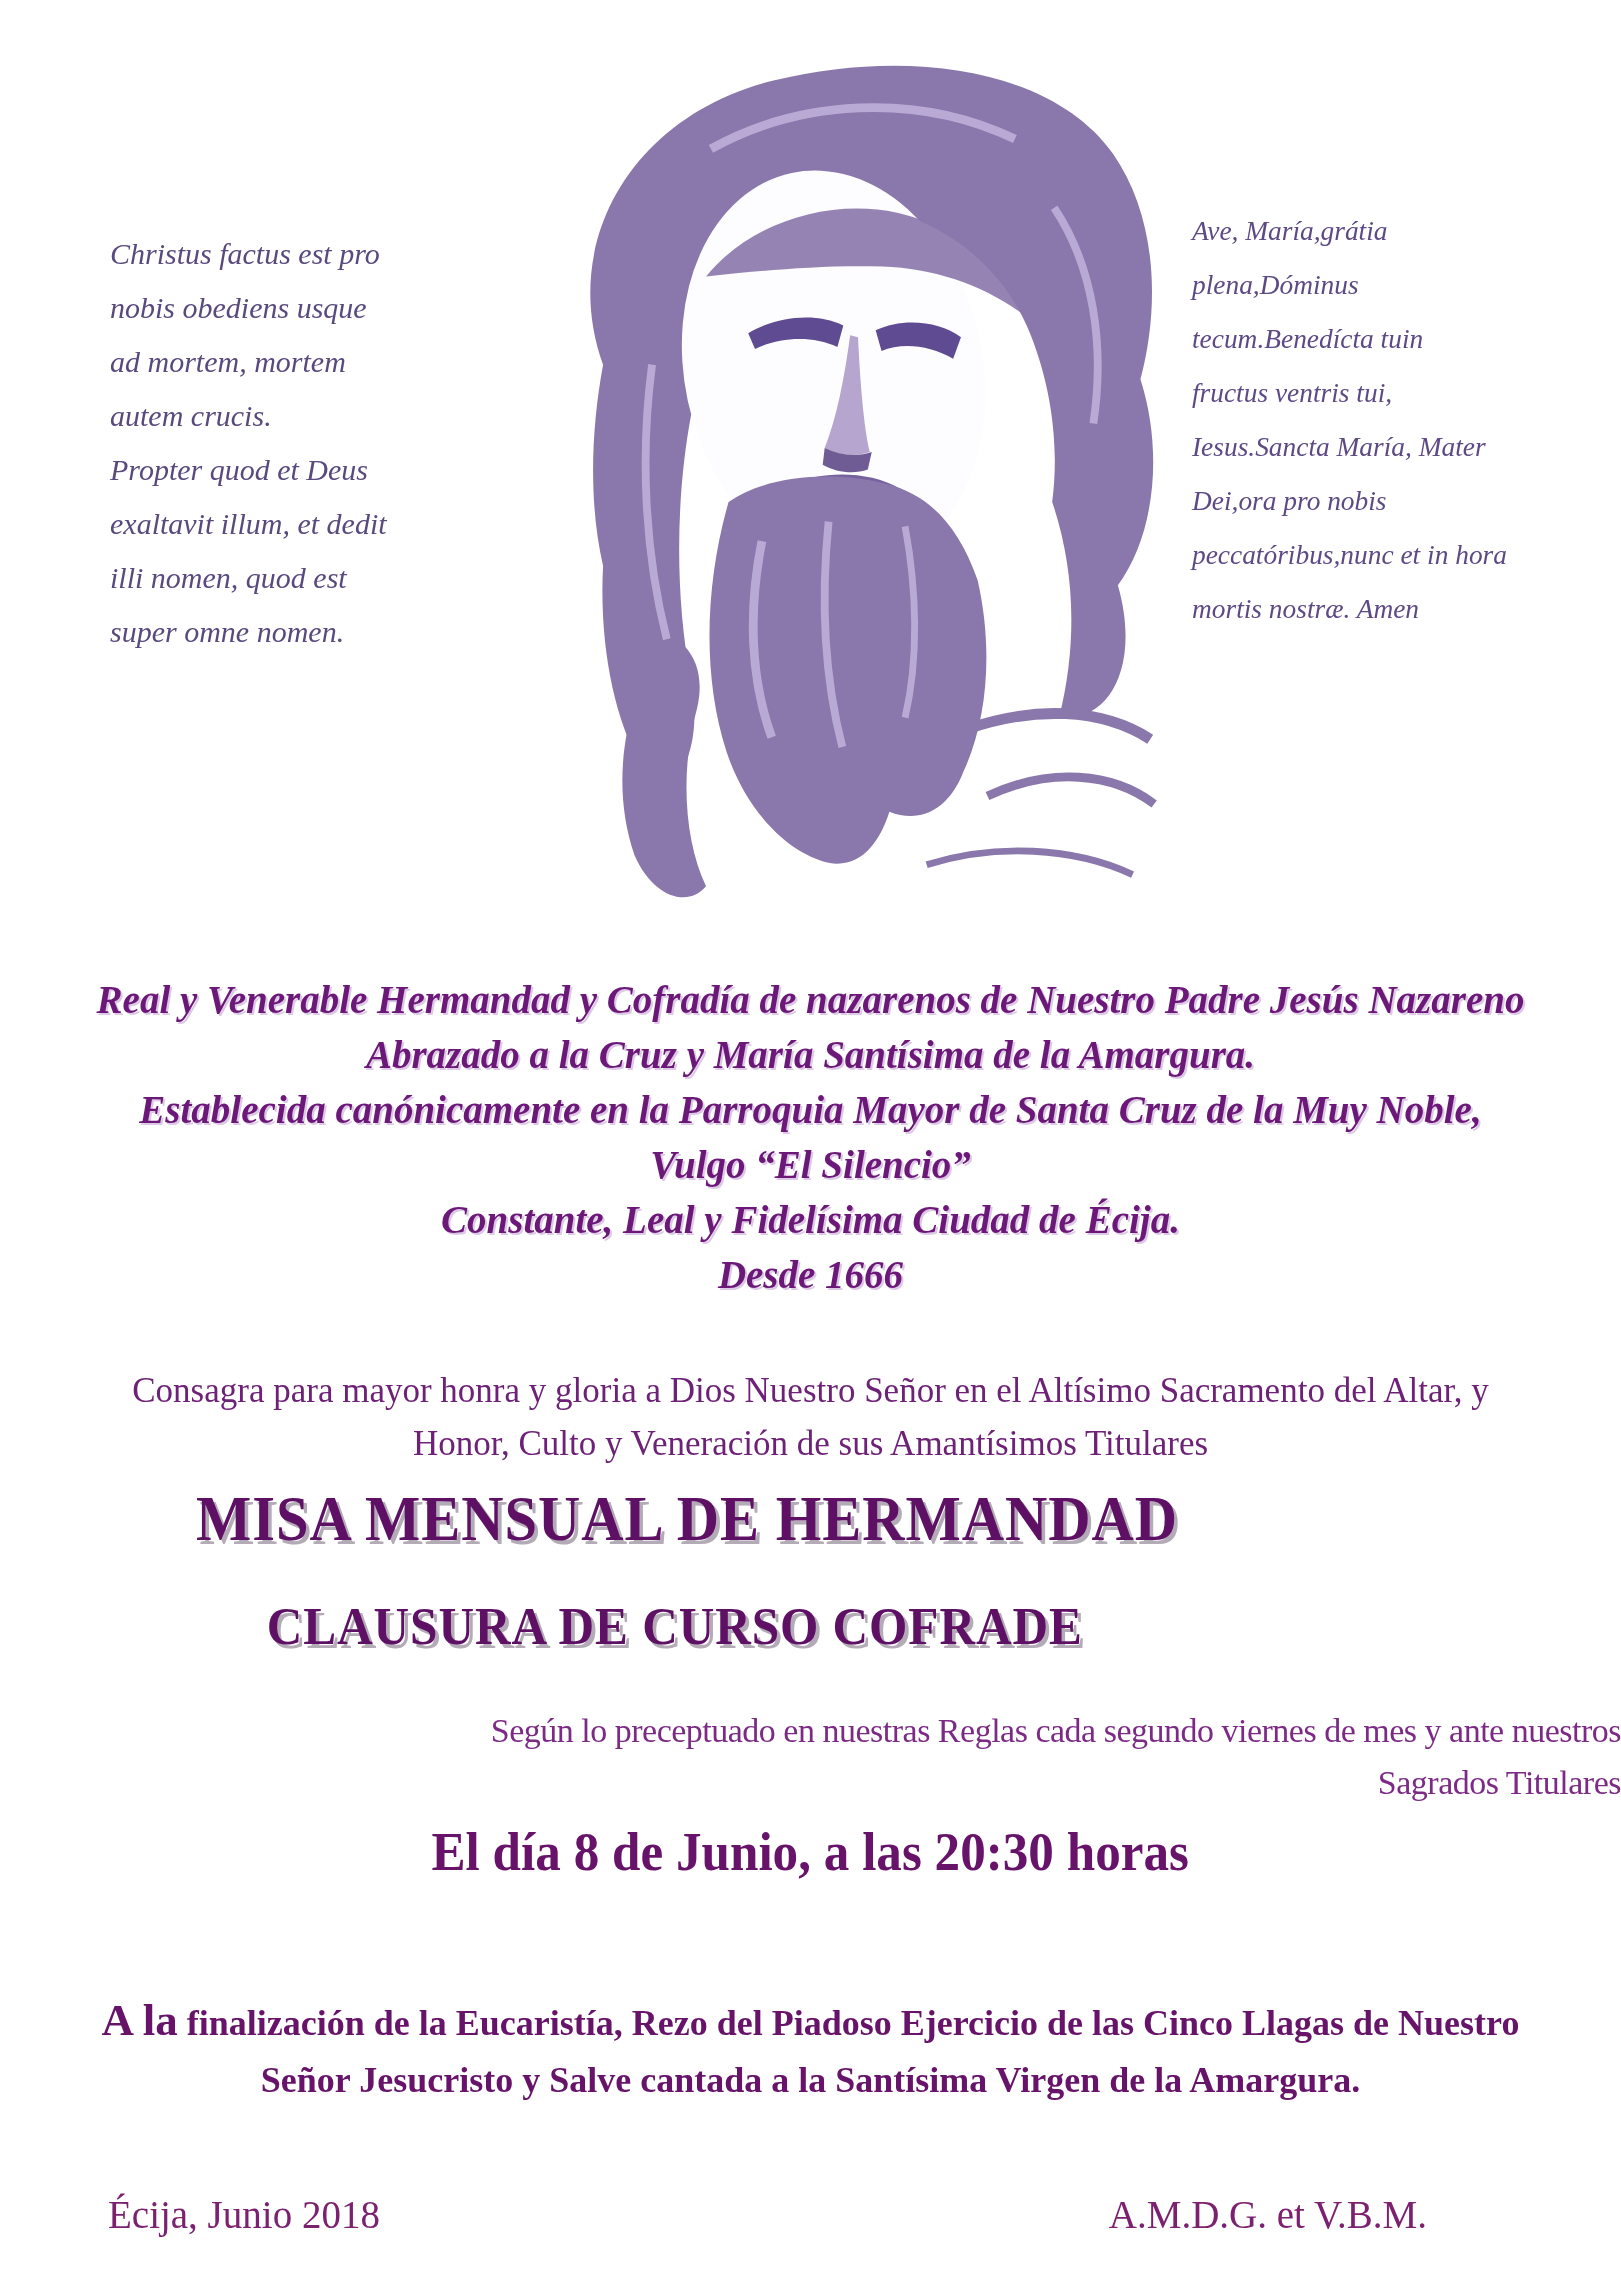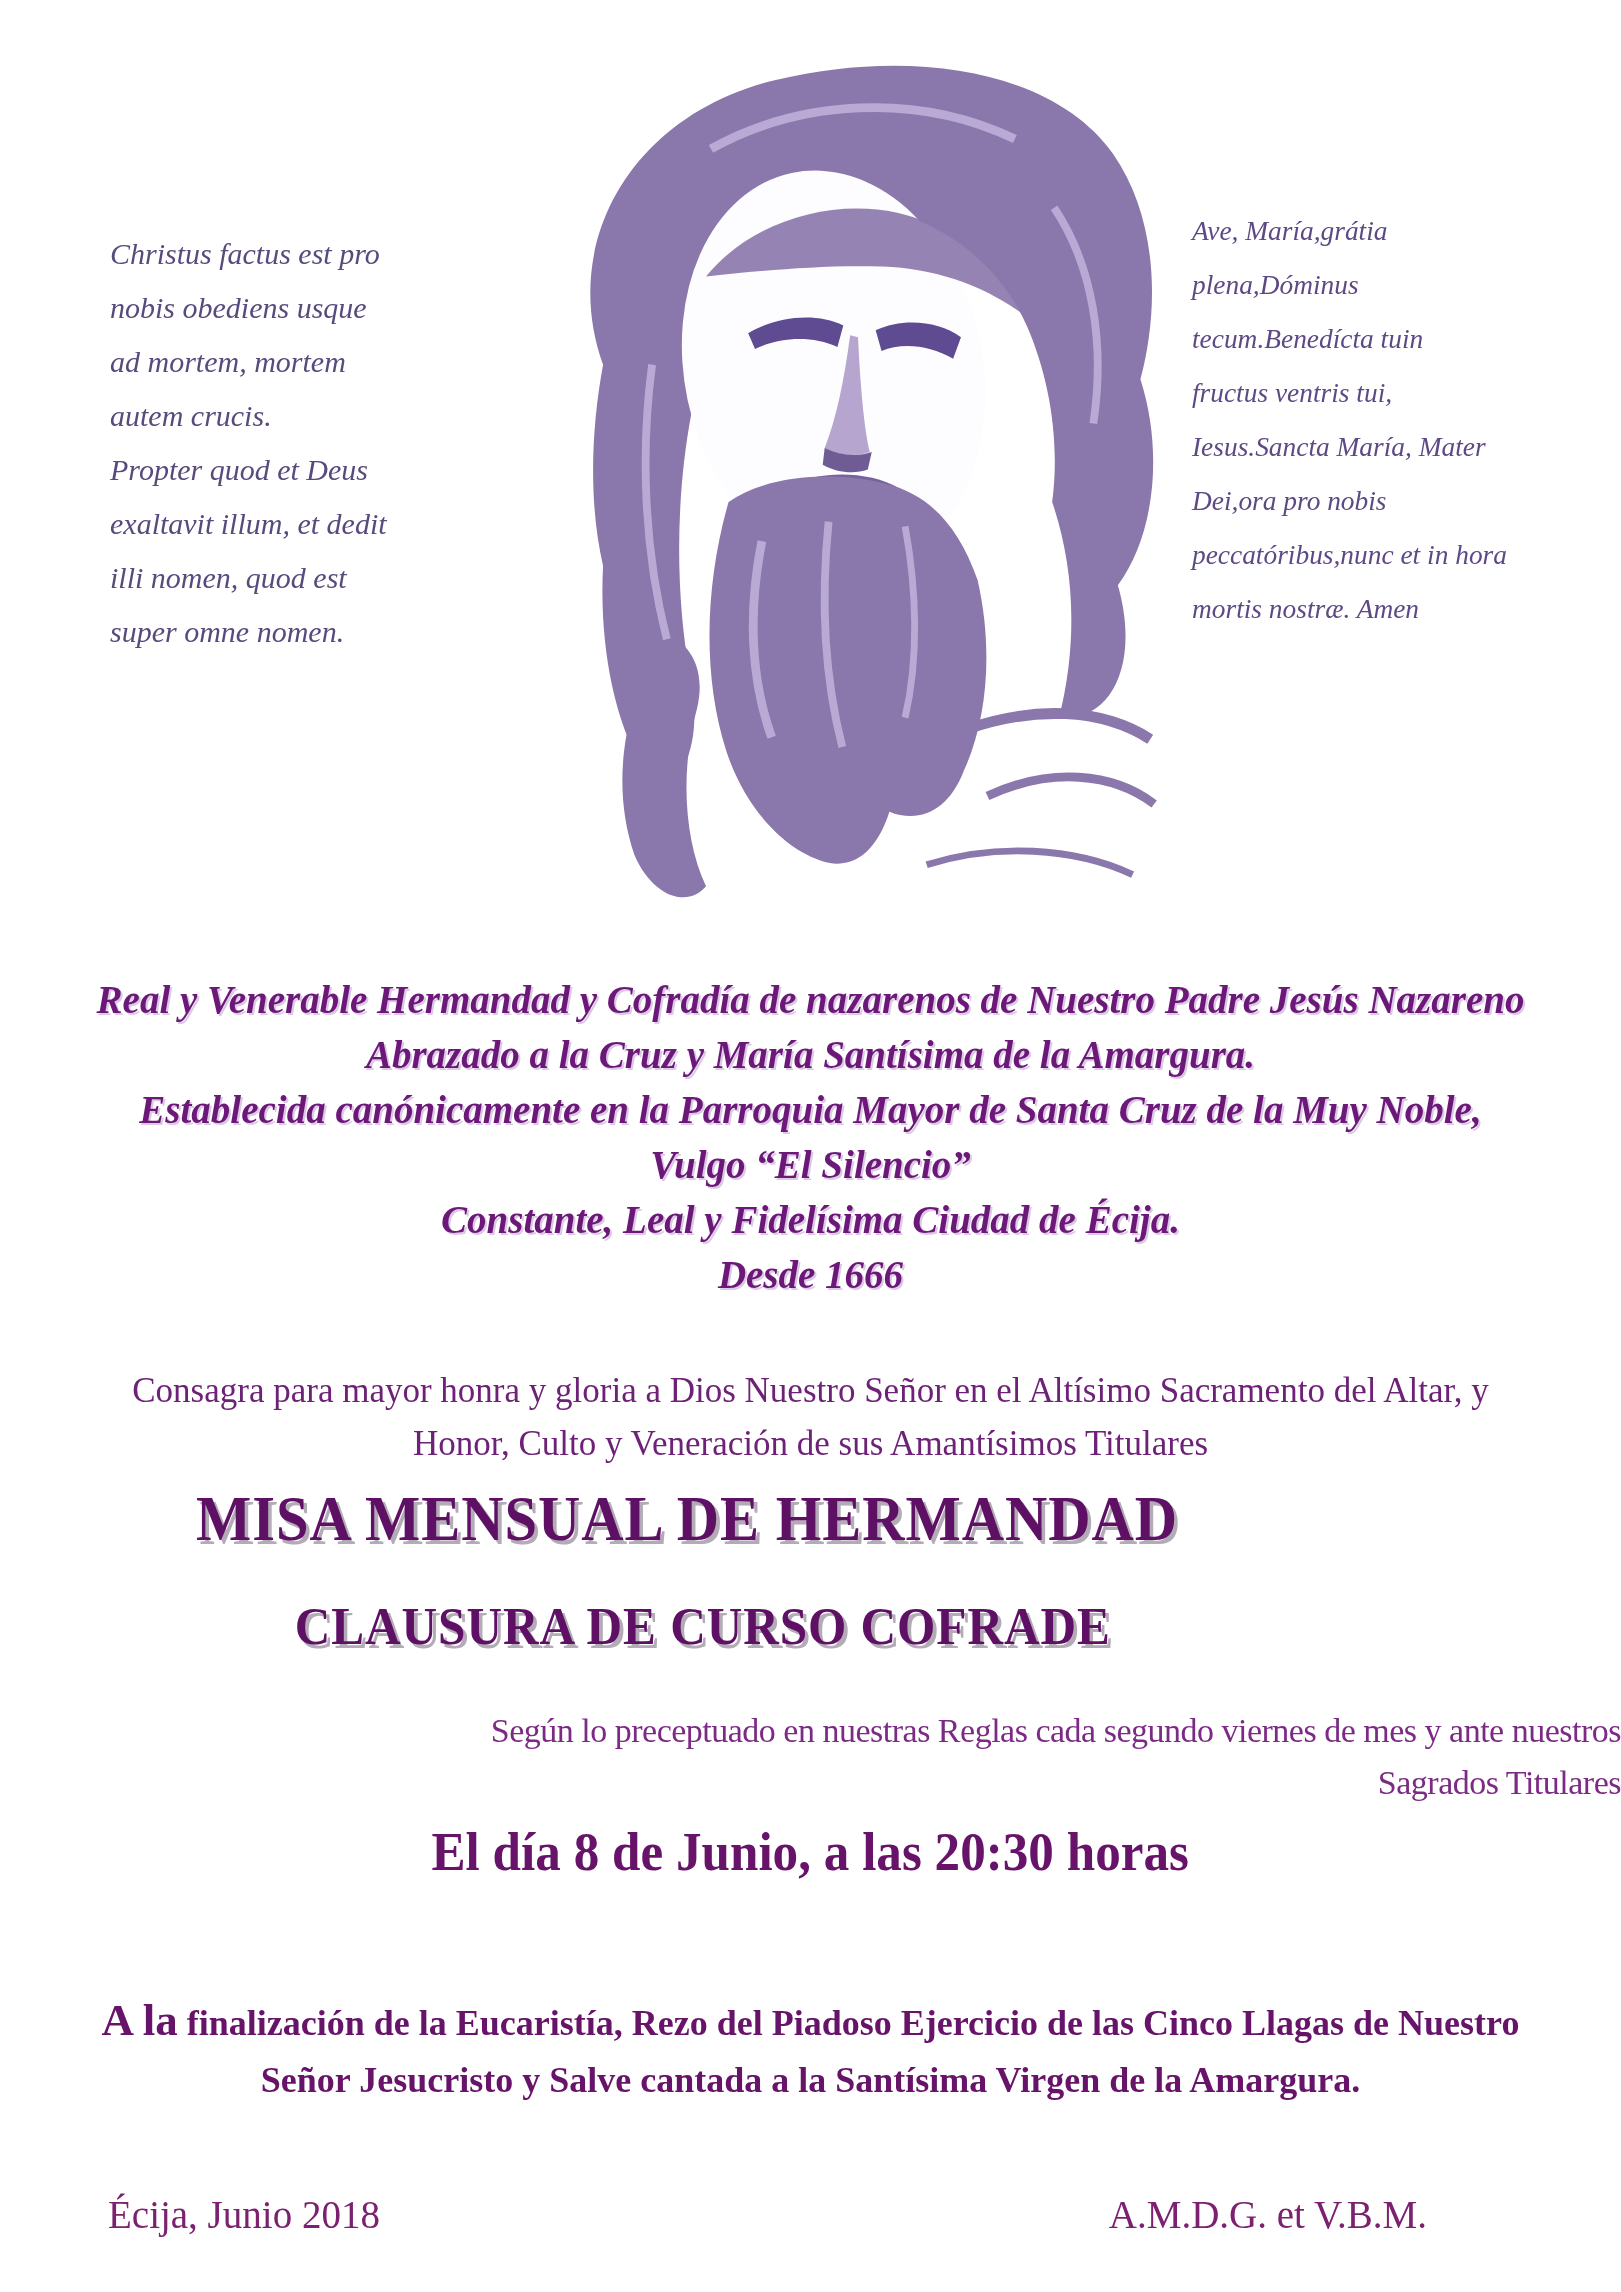--- a/index.html
+++ b/index.html
@@ -73,21 +73,20 @@
   }
   .h-sub {
     position: absolute;
     left: 0; top: 1596px; width: 1350px;
     text-align: center;
     font-weight: bold;
     font-size: 53px;
     letter-spacing: 1px;
     color: #5e1065;
     text-shadow: 3.9px 3.9px 0 #b3abb6;
-    padding-left: 28px;
   }
   .condense { display: inline-block; transform: scaleX(0.93); transform-origin: center; }
 
   
   .segun {
     position: absolute;
     left: 0; top: 1705px; width: 1621px;
     text-align: right;
     font-size: 34px;
     line-height: 52px;

